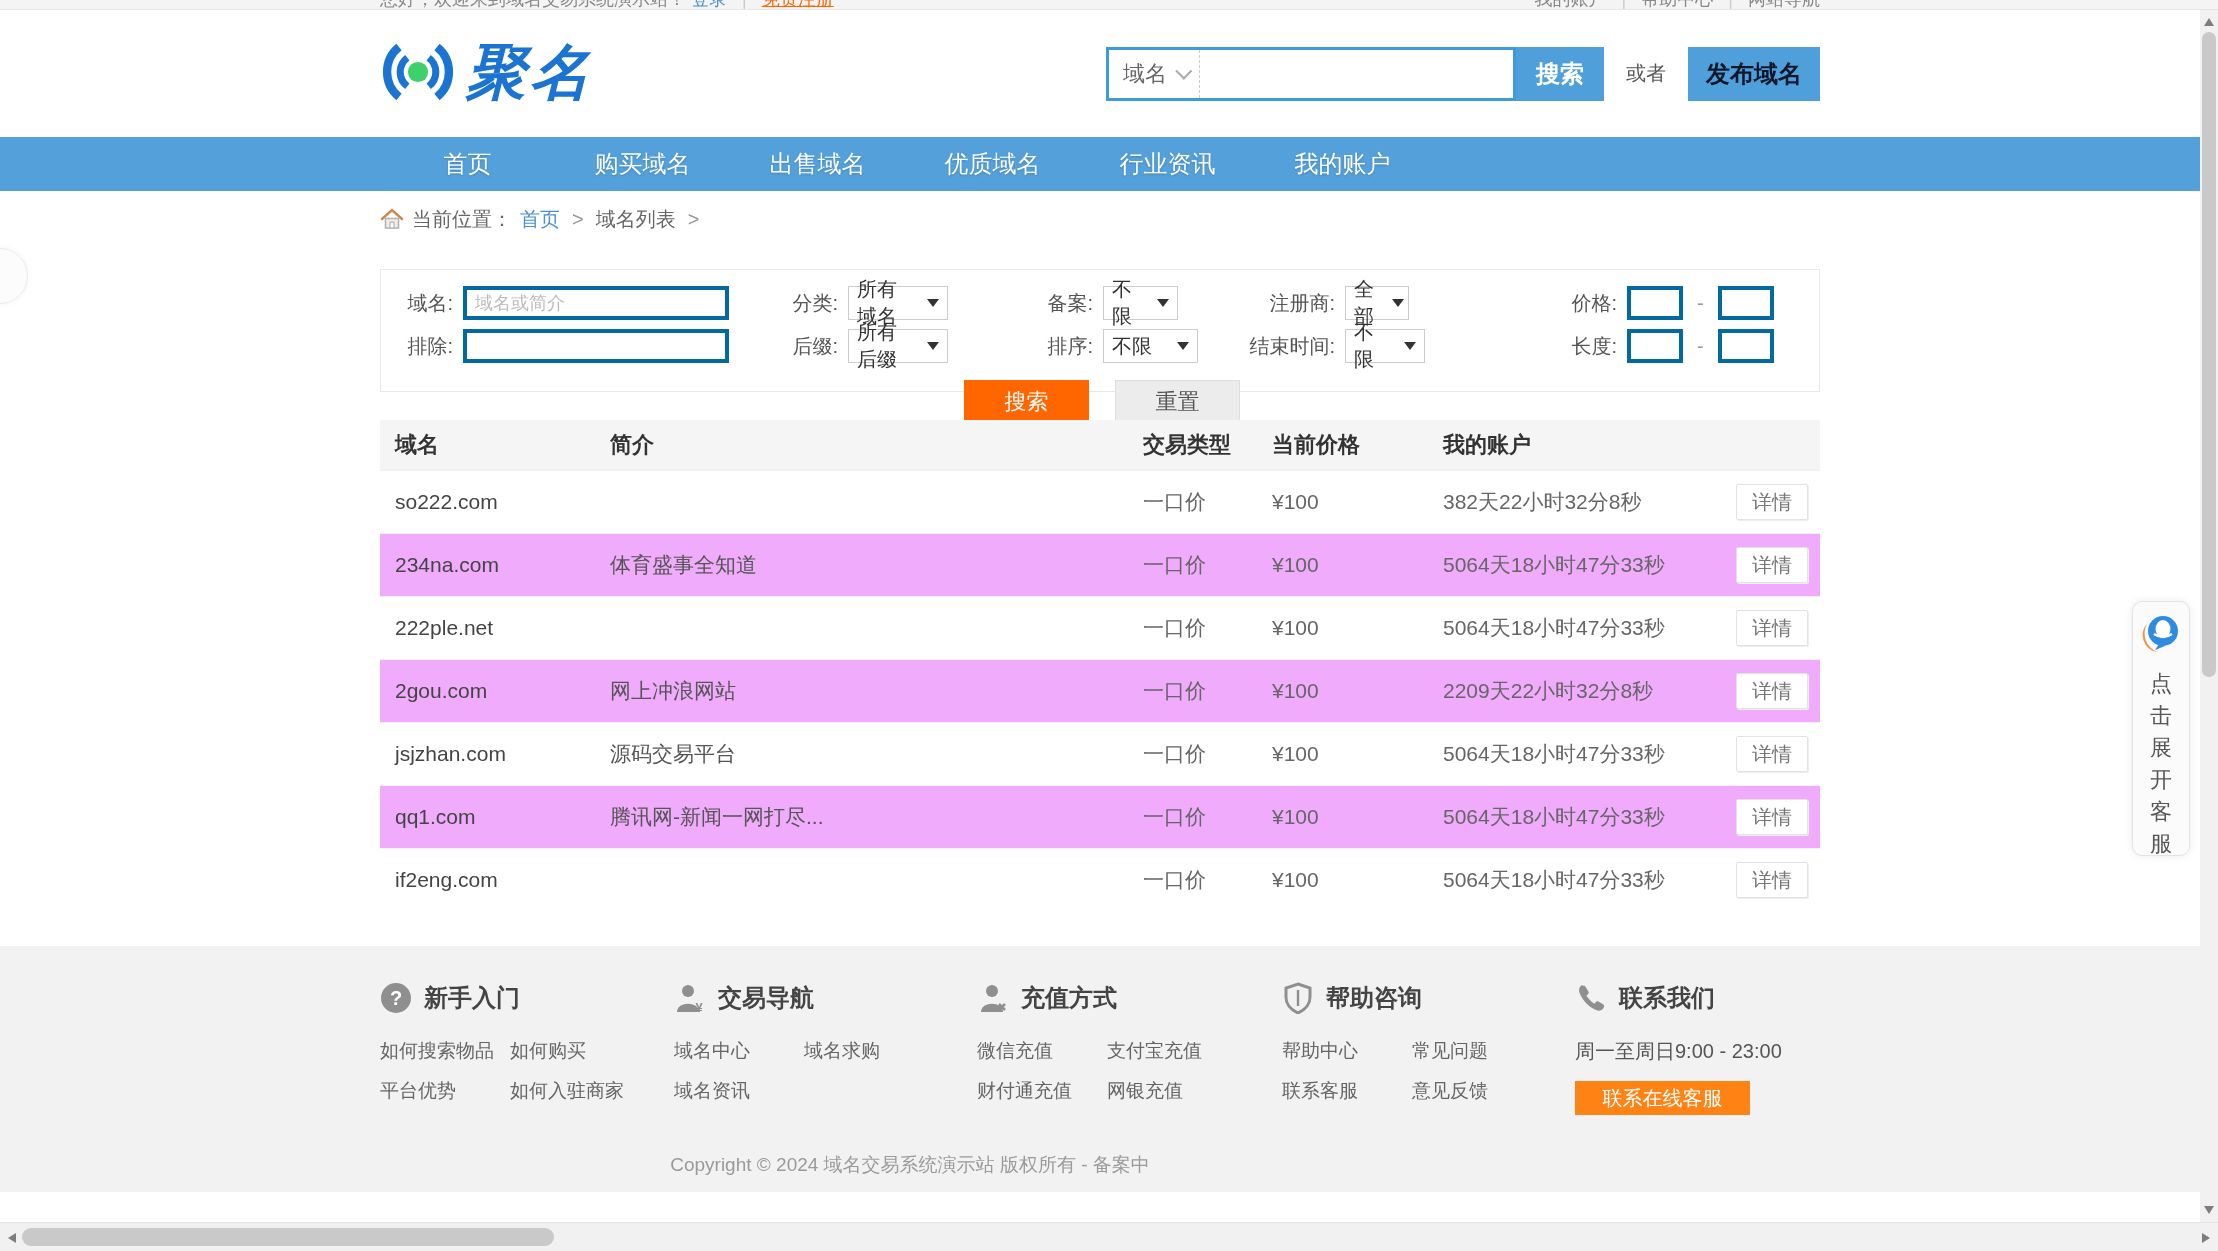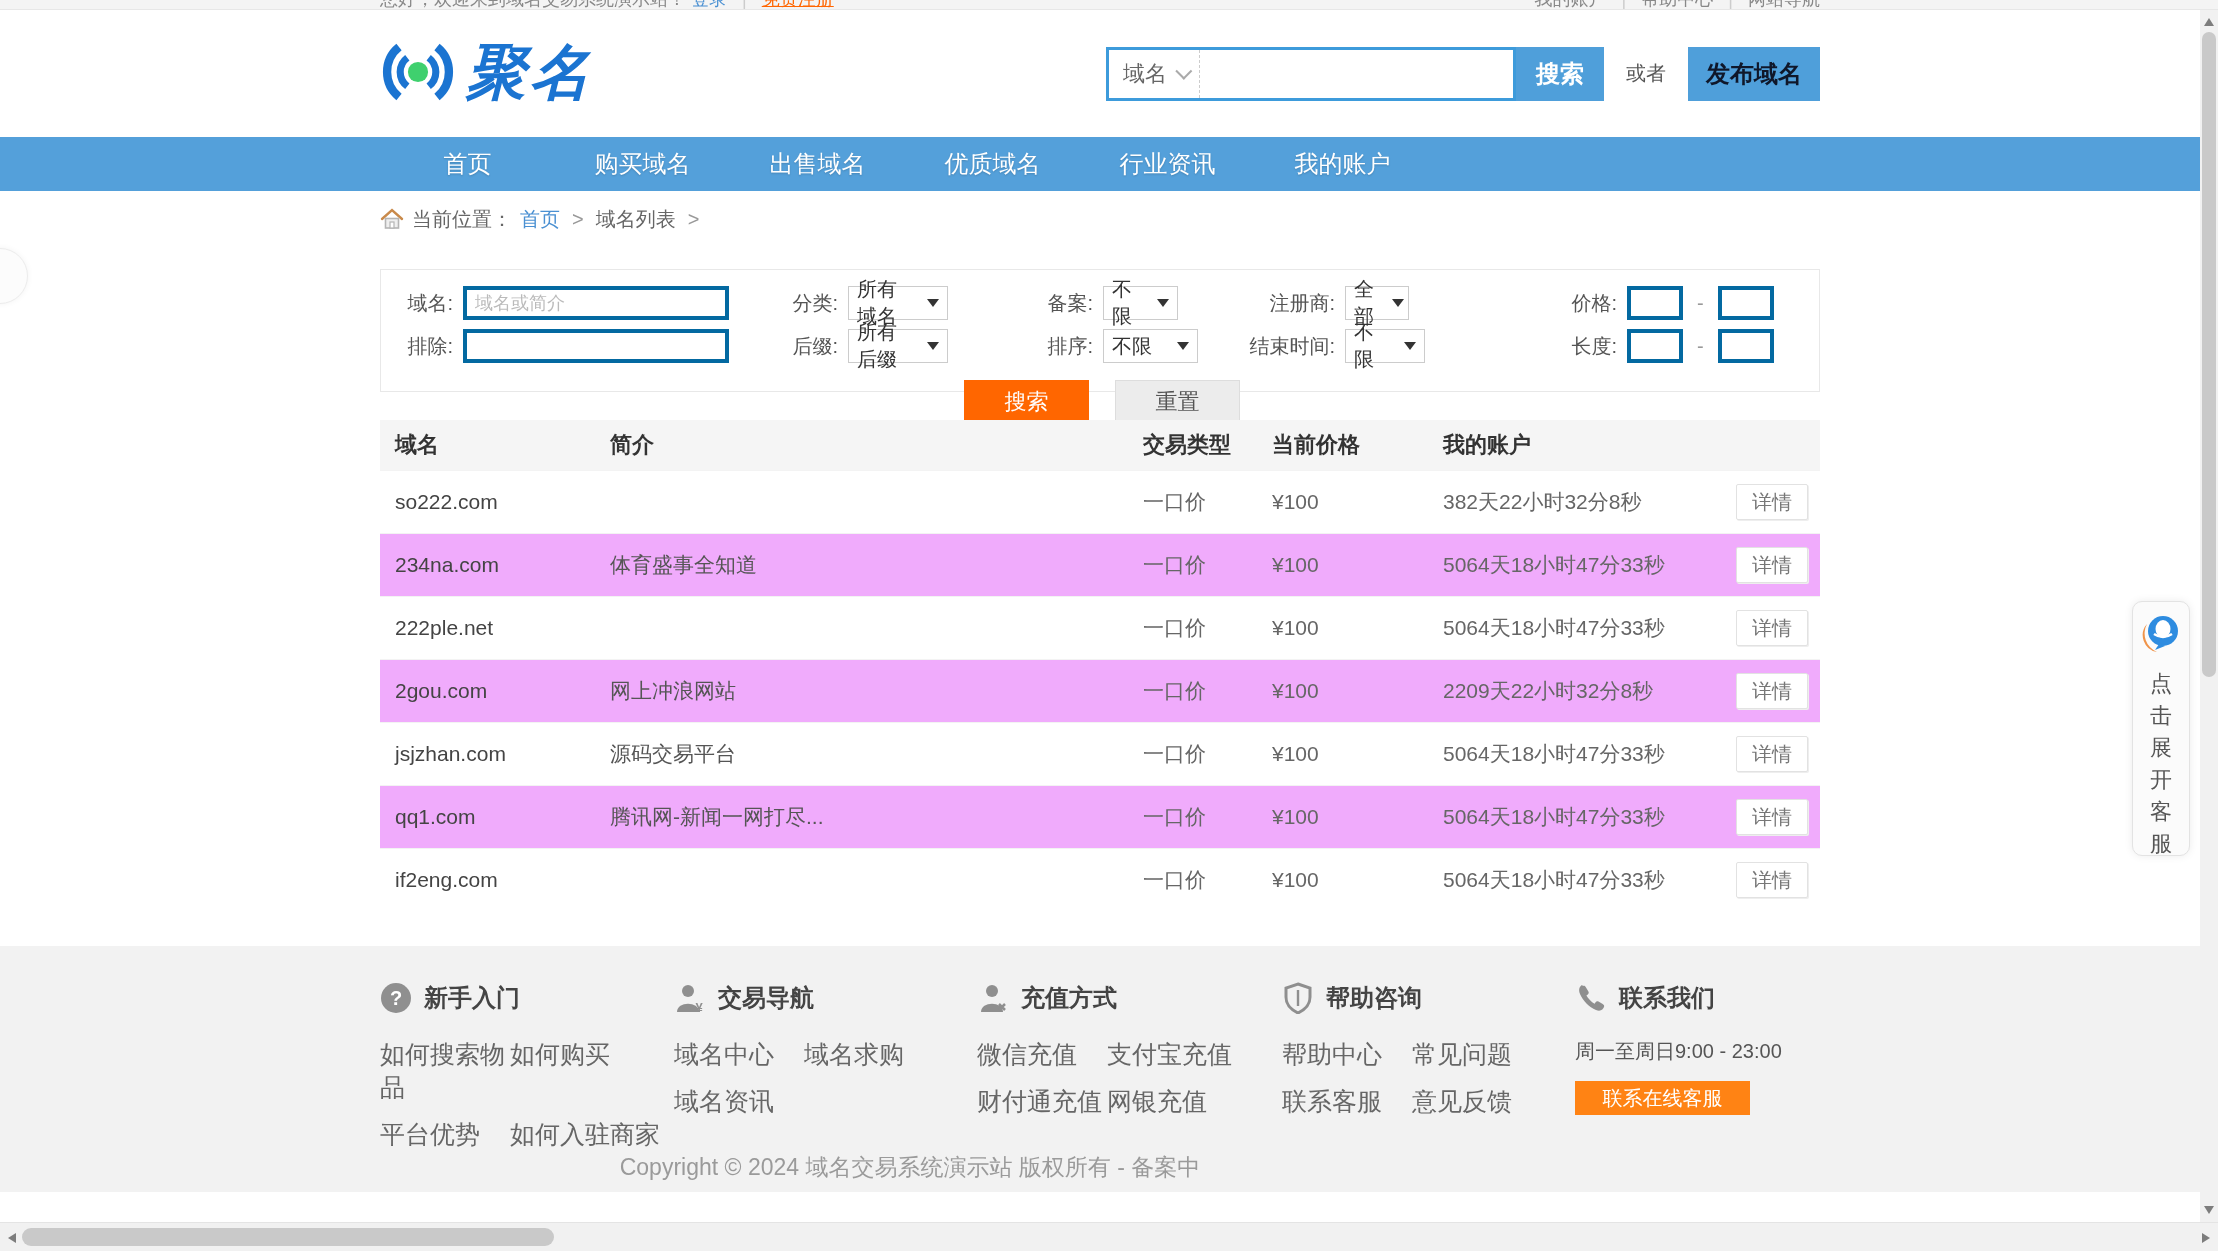--- a/index.html
+++ b/index.html
@@ -76,25 +76,25 @@
   .cell-action { justify-self:end; margin-right:14px; }
   .btn-detail { width:72px; height:36px; background:#fff; border:1px solid #e2e2e2; color:#777; font-size:20px;
     cursor:pointer; border-radius:2px; box-shadow:1px 1px 0 #eee; }
 
   
   footer { margin-top:35px; height:246px; background:#f2f2f2; position:relative; }
   .footer-grid { display:grid; grid-template-columns:294px 303px 305px 293px 1fr; padding-top:36px; }
   .fcol-head { display:flex; align-items:center; gap:12px; margin-bottom:24px; }
   .fcol-title { font-size:24px; font-weight:bold; color:#444; }
   .ficon { width:32px; height:32px; flex:0 0 32px; }
-  .flinks { display:grid; grid-template-columns:130px 160px; row-gap:14px; font-size:25px; color:#666; }
+  .flinks { display:grid; grid-template-columns:130px 160px; row-gap:14px; font-size:19px; color:#666; }
   .flinks span { cursor:pointer; }
   .fhours { font-size:20px; color:#555; margin:4px 0 16px; }
   .btn-contact { width:175px; height:34px; background:#ff8314; color:#fff; border:none; font-size:20px; cursor:pointer; }
-  .copyright { position:absolute; left:0; right:398px; top:206px; text-align:center; font-size:23px; color:#9a9a9a; }
+  .copyright { position:absolute; left:0; right:398px; top:206px; text-align:center; font-size:19px; color:#9a9a9a; }
 
   
   .floatwidget { position:absolute; right:28px; top:601px; width:58px; height:255px; background:#fbfbfb;
     border:1px solid #e3e3e3; border-radius:10px; box-shadow:0 0 8px rgba(0,0,0,.08);
     display:flex; flex-direction:column; align-items:center; padding-top:8px; cursor:pointer; }
   .float-text { width:26px; font-size:22px; color:#555; line-height:32px; text-align:center;
     word-break:break-all; margin-top:6px; }
 
   
   .leftbubble { position:absolute; left:-28px; top:248px; width:56px; height:56px; border-radius:50%;

